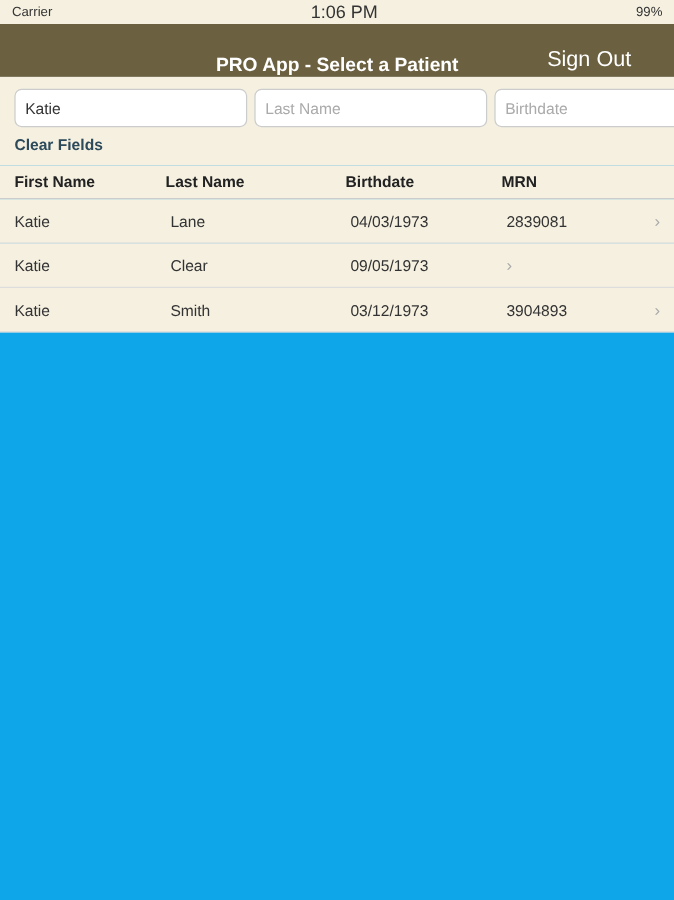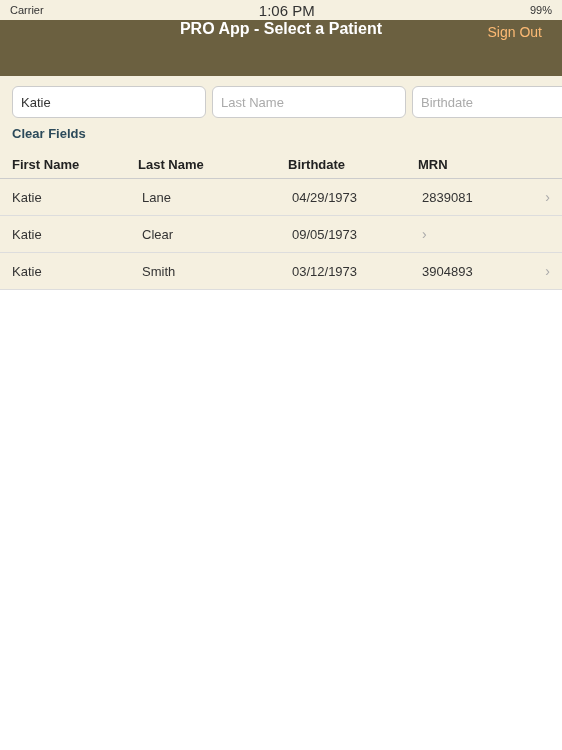--- a/index.html
+++ b/index.html
@@ -24,37 +24,37 @@
       gap: 30px;
     }
     .status-bar-left { font-size: 11px; }
     .status-bar-center { font-size: 15px; font-weight: 500; }
     .status-bar-right { font-size: 11px; }
 
     
     .nav-bar {
       background-color: #6b6040;
       display: flex;
-      align-items: flex-start;
+      align-items: flex-end;
       justify-content: center;
       padding: 0 12px;
-      height: 56px;
+      height: 44px;
       position: relative;
     }
     .nav-title {
       color: white;
       font-size: 16px;
       font-weight: 600;
       text-align: center;
     }
     .sign-out-btn {
       position: absolute;
-      right: 12px;
-      color: #fdba74;
-      font-size: 14px;
+      right: 28px;
+      color: #ffffff;
+      font-size: 18px;
       background: none;
       border: none;
       cursor: pointer;
       padding: 4px 8px;
     }
 
     
     .search-area {
       background-color: #f5f0e0;
       padding: 10px 12px 6px 12px;
@@ -108,21 +108,21 @@
       cursor: pointer;
     }
     .row-first { width: 130px; font-size: 13px; color: #333; }
     .row-last { width: 150px; font-size: 13px; color: #333; }
     .row-bdate { width: 130px; font-size: 13px; color: #333; }
     .row-mrn { flex: 1; font-size: 13px; color: #333; }
     .row-chevron { color: #aaa; font-size: 14px; }
 
     .content-area {
       flex: 1;
-      background-color: #ffffff;
+      background-color: #0ea5e9;
       height: calc(750px - 20px - 44px);
     }
   </style>
 </head>
 <body>
 
 <div class="status-bar">
   <span class="status-bar-left">Carrier</span>
   <span class="status-bar-center">1:06 PM</span>
   <span class="status-bar-right">99%</span>
@@ -149,21 +149,21 @@
     <span class="col-first">First Name</span>
     <span class="col-last">Last Name</span>
     <span class="col-bdate">Birthdate</span>
     <span class="col-mrn">MRN</span>
   </div>
 
   <div id="table-body">
       <div class="table-row">
       <span class="row-first">Katie</span>
       <span class="row-last">Lane</span>
-      <span class="row-bdate">04/29/1973</span>
+      <span class="row-bdate">04/03/1973</span>
       <span class="row-mrn">2839081</span>
       <span class="row-chevron">›</span>
     </div>
       <div class="table-row">
       <span class="row-first">Katie</span>
       <span class="row-last">Clear</span>
       <span class="row-bdate">09/05/1973</span>
       <span class="row-chevron">›</span>
     </div>
       <div class="table-row">

